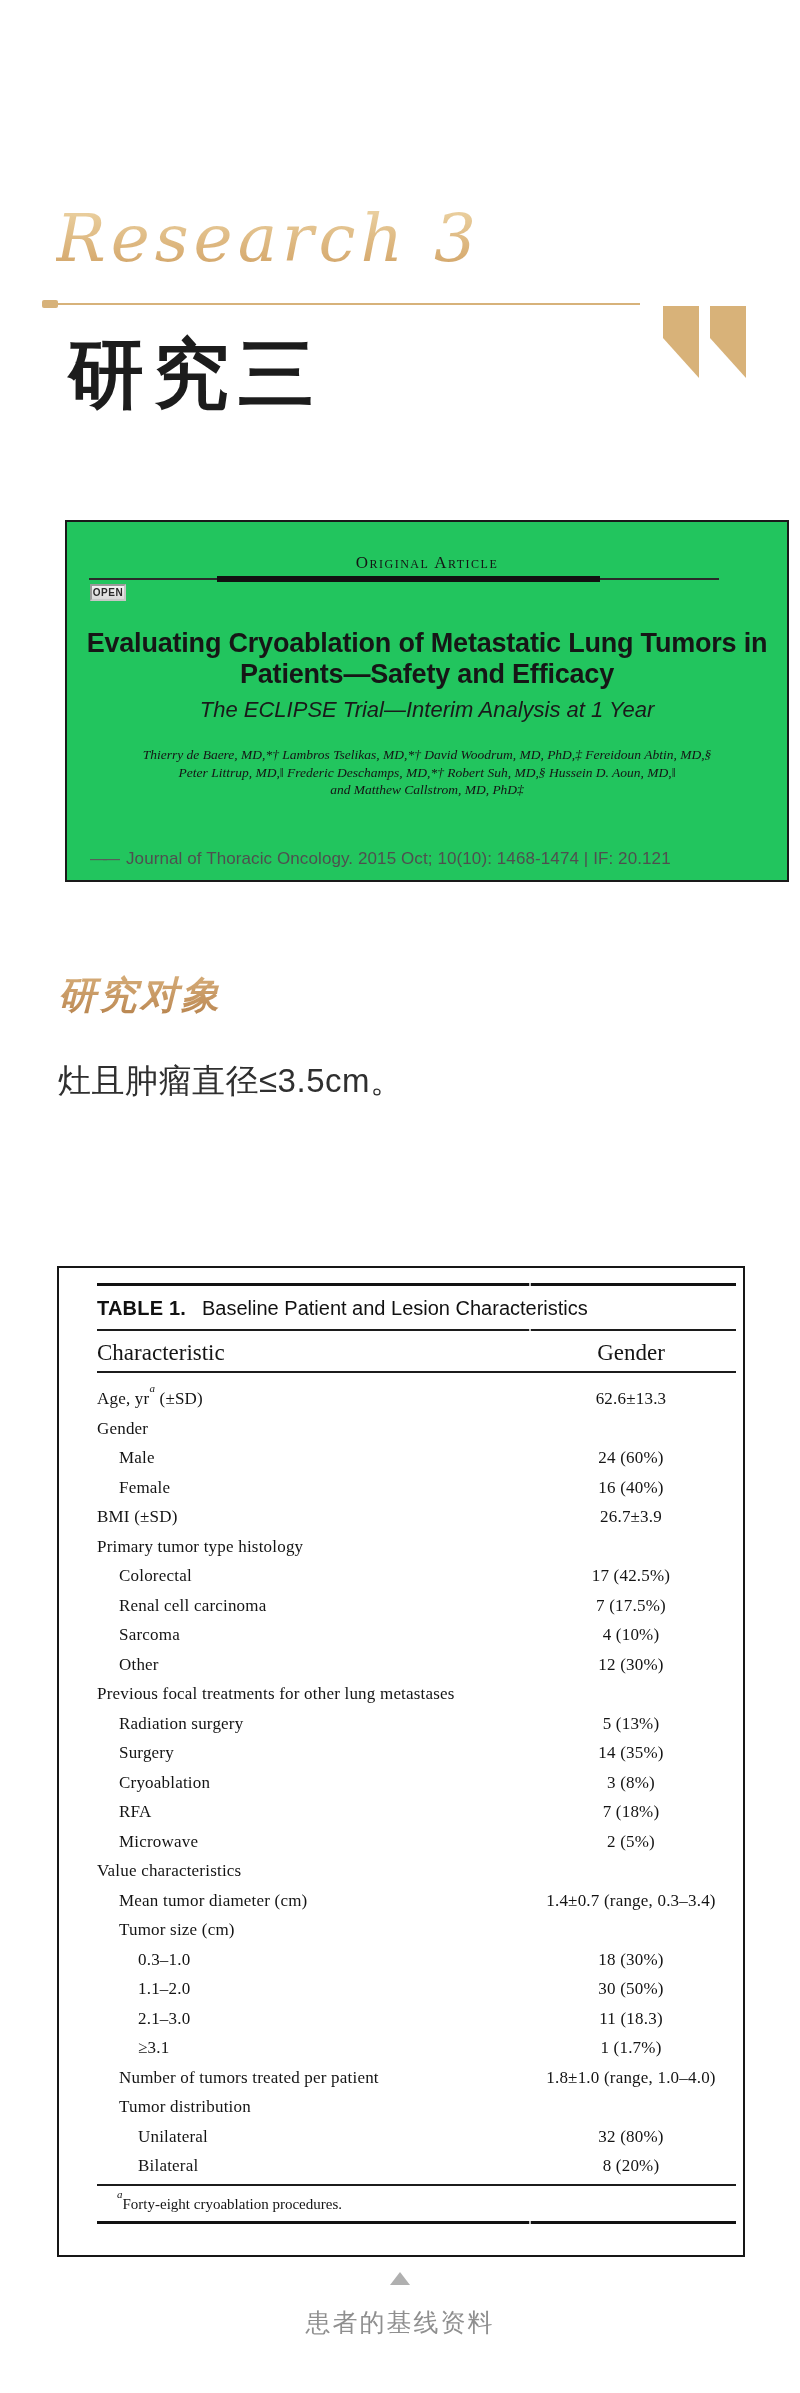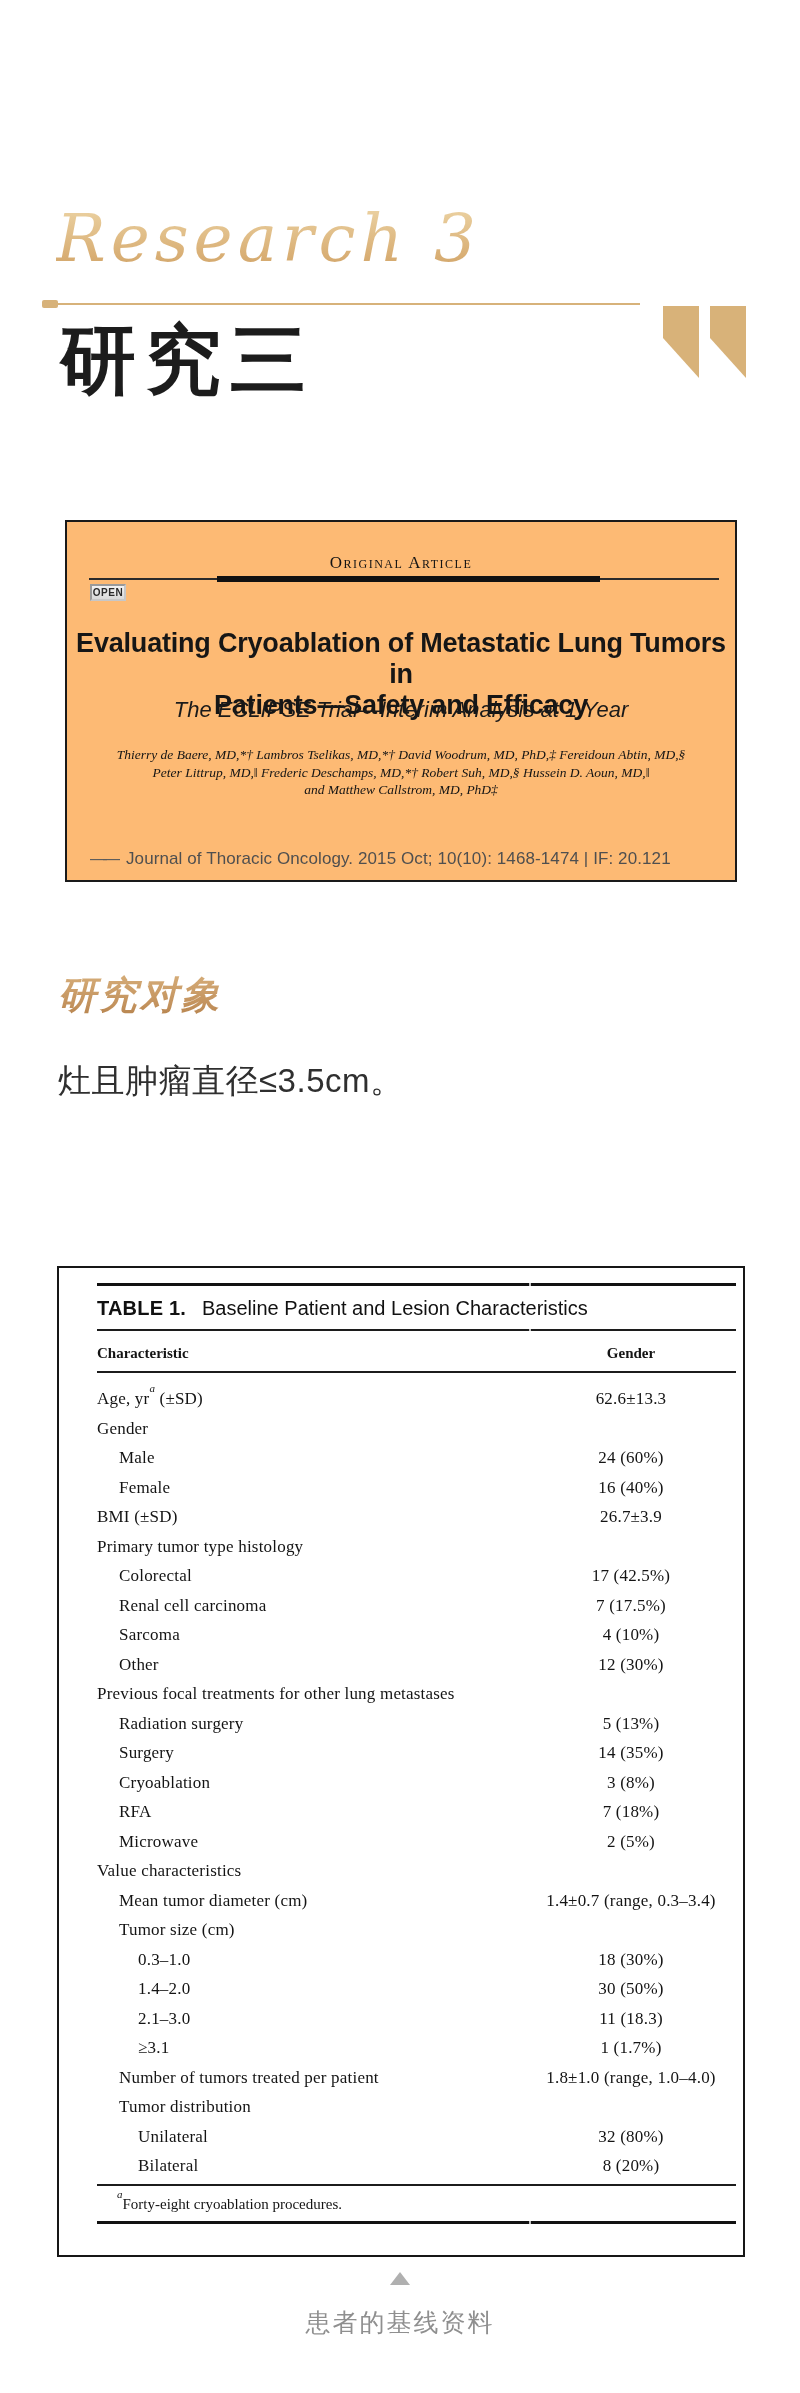--- a/index.html
+++ b/index.html
@@ -17,29 +17,29 @@
     color:#d2a76b;-webkit-text-fill-color:transparent;
     white-space:nowrap;
   }
   .accent-line{position:absolute;left:42px;top:303px;width:598px;height:2px;background:#d7b27a;}
   .accent-line::before{
     content:"";position:absolute;left:0;top:-3px;width:16px;height:8px;
     background:#d7b27a;border-radius:2px;
   }
   .quote-mark{position:absolute;left:663px;top:306px;width:84px;height:74px;}
   .cn-title{
-    position:absolute;left:52px;top:314px;margin:8px;
-    font-family:Liberation Mono, monospace;
+    position:absolute;left:52px;top:314px;margin:16px;
+    font-family:Liberation Serif, serif;
     font-size:76px;line-height:88px;font-weight:700;letter-spacing:9px;color:#1c1c1c;
     white-space:nowrap;
   }
   
   .article-card{
-    position:absolute;left:65px;top:520px;width:672px;height:362px;
-    border:2px solid #1a1a1a;box-sizing:border-box;background:#fdba74;
+    position:absolute;left:65px;top:520px;width:724px;height:362px;
+    border:2px solid #1a1a1a;box-sizing:border-box;background:#22c55e;
   }
   .a-category{
     position:absolute;left:0;top:31px;width:100%;text-align:center;
     font-family:"Liberation Serif","DejaVu Serif",serif;
     font-variant:small-caps;letter-spacing:1.5px;font-size:17px;color:#141414;
   }
   .a-rule{position:absolute;left:22px;top:56px;width:630px;height:2px;background:#2a2a2a;}
   .a-rule-thick{position:absolute;left:128px;top:-2px;width:383px;height:6px;background:#111111;}
   .open-badge{
     position:absolute;left:23px;top:62px;width:36px;height:17px;
@@ -101,21 +101,21 @@
   .t-rule-3{top:916px;height:2px;background:#1c1c1c;}
   .t-rule-bottom{top:953px;height:3px;}
   .t-title{
     position:absolute;left:38px;top:27px;width:639px;height:26px;line-height:26px;
     font-family:"Liberation Sans","DejaVu Sans",sans-serif;font-size:20px;color:#111;
     white-space:nowrap;
   }
   .t-title .t1{font-weight:700;letter-spacing:0.2px;}
   .t-title .t2{margin-left:16px;font-weight:400;}
   .t-headers{position:absolute;left:38px;top:72px;width:639px;height:26px;line-height:26px;
-    font-size:15px;font-weight:700;}
+    font-size:23px;font-weight:400;}
   .th-char{position:absolute;left:0;}
   .th-val{position:absolute;left:429px;width:210px;text-align:center;}
   .t-rows{position:absolute;left:38px;top:116px;width:639px;}
   .trow{display:flex;height:29.5px;line-height:29.5px;font-size:17px;letter-spacing:0.2px;}
   .tlabel{white-space:nowrap;}
   .tvalue{margin-left:auto;width:210px;flex:0 0 210px;text-align:center;white-space:nowrap;}
   .i1 .tlabel{padding-left:22px;}
   .i2 .tlabel{padding-left:41px;}
   .sup{font-size:11px;font-style:italic;position:relative;top:-5px;line-height:0;}
   .t-footnote{
@@ -259,21 +259,21 @@
         </div>
       <div class="trow i1">
           <span class="tlabel">Tumor size (cm)</span>
           <span class="tvalue"></span>
         </div>
       <div class="trow i2">
           <span class="tlabel">0.3–1.0</span>
           <span class="tvalue">18 (30%)</span>
         </div>
       <div class="trow i2">
-          <span class="tlabel">1.4–2.0</span>
+          <span class="tlabel">1.1–2.0</span>
           <span class="tvalue">30 (50%)</span>
         </div>
       <div class="trow i2">
           <span class="tlabel">2.1–3.0</span>
           <span class="tvalue">11 (18.3)</span>
         </div>
       <div class="trow i2">
           <span class="tlabel">≥3.1</span>
           <span class="tvalue">1 (1.7%)</span>
         </div>

